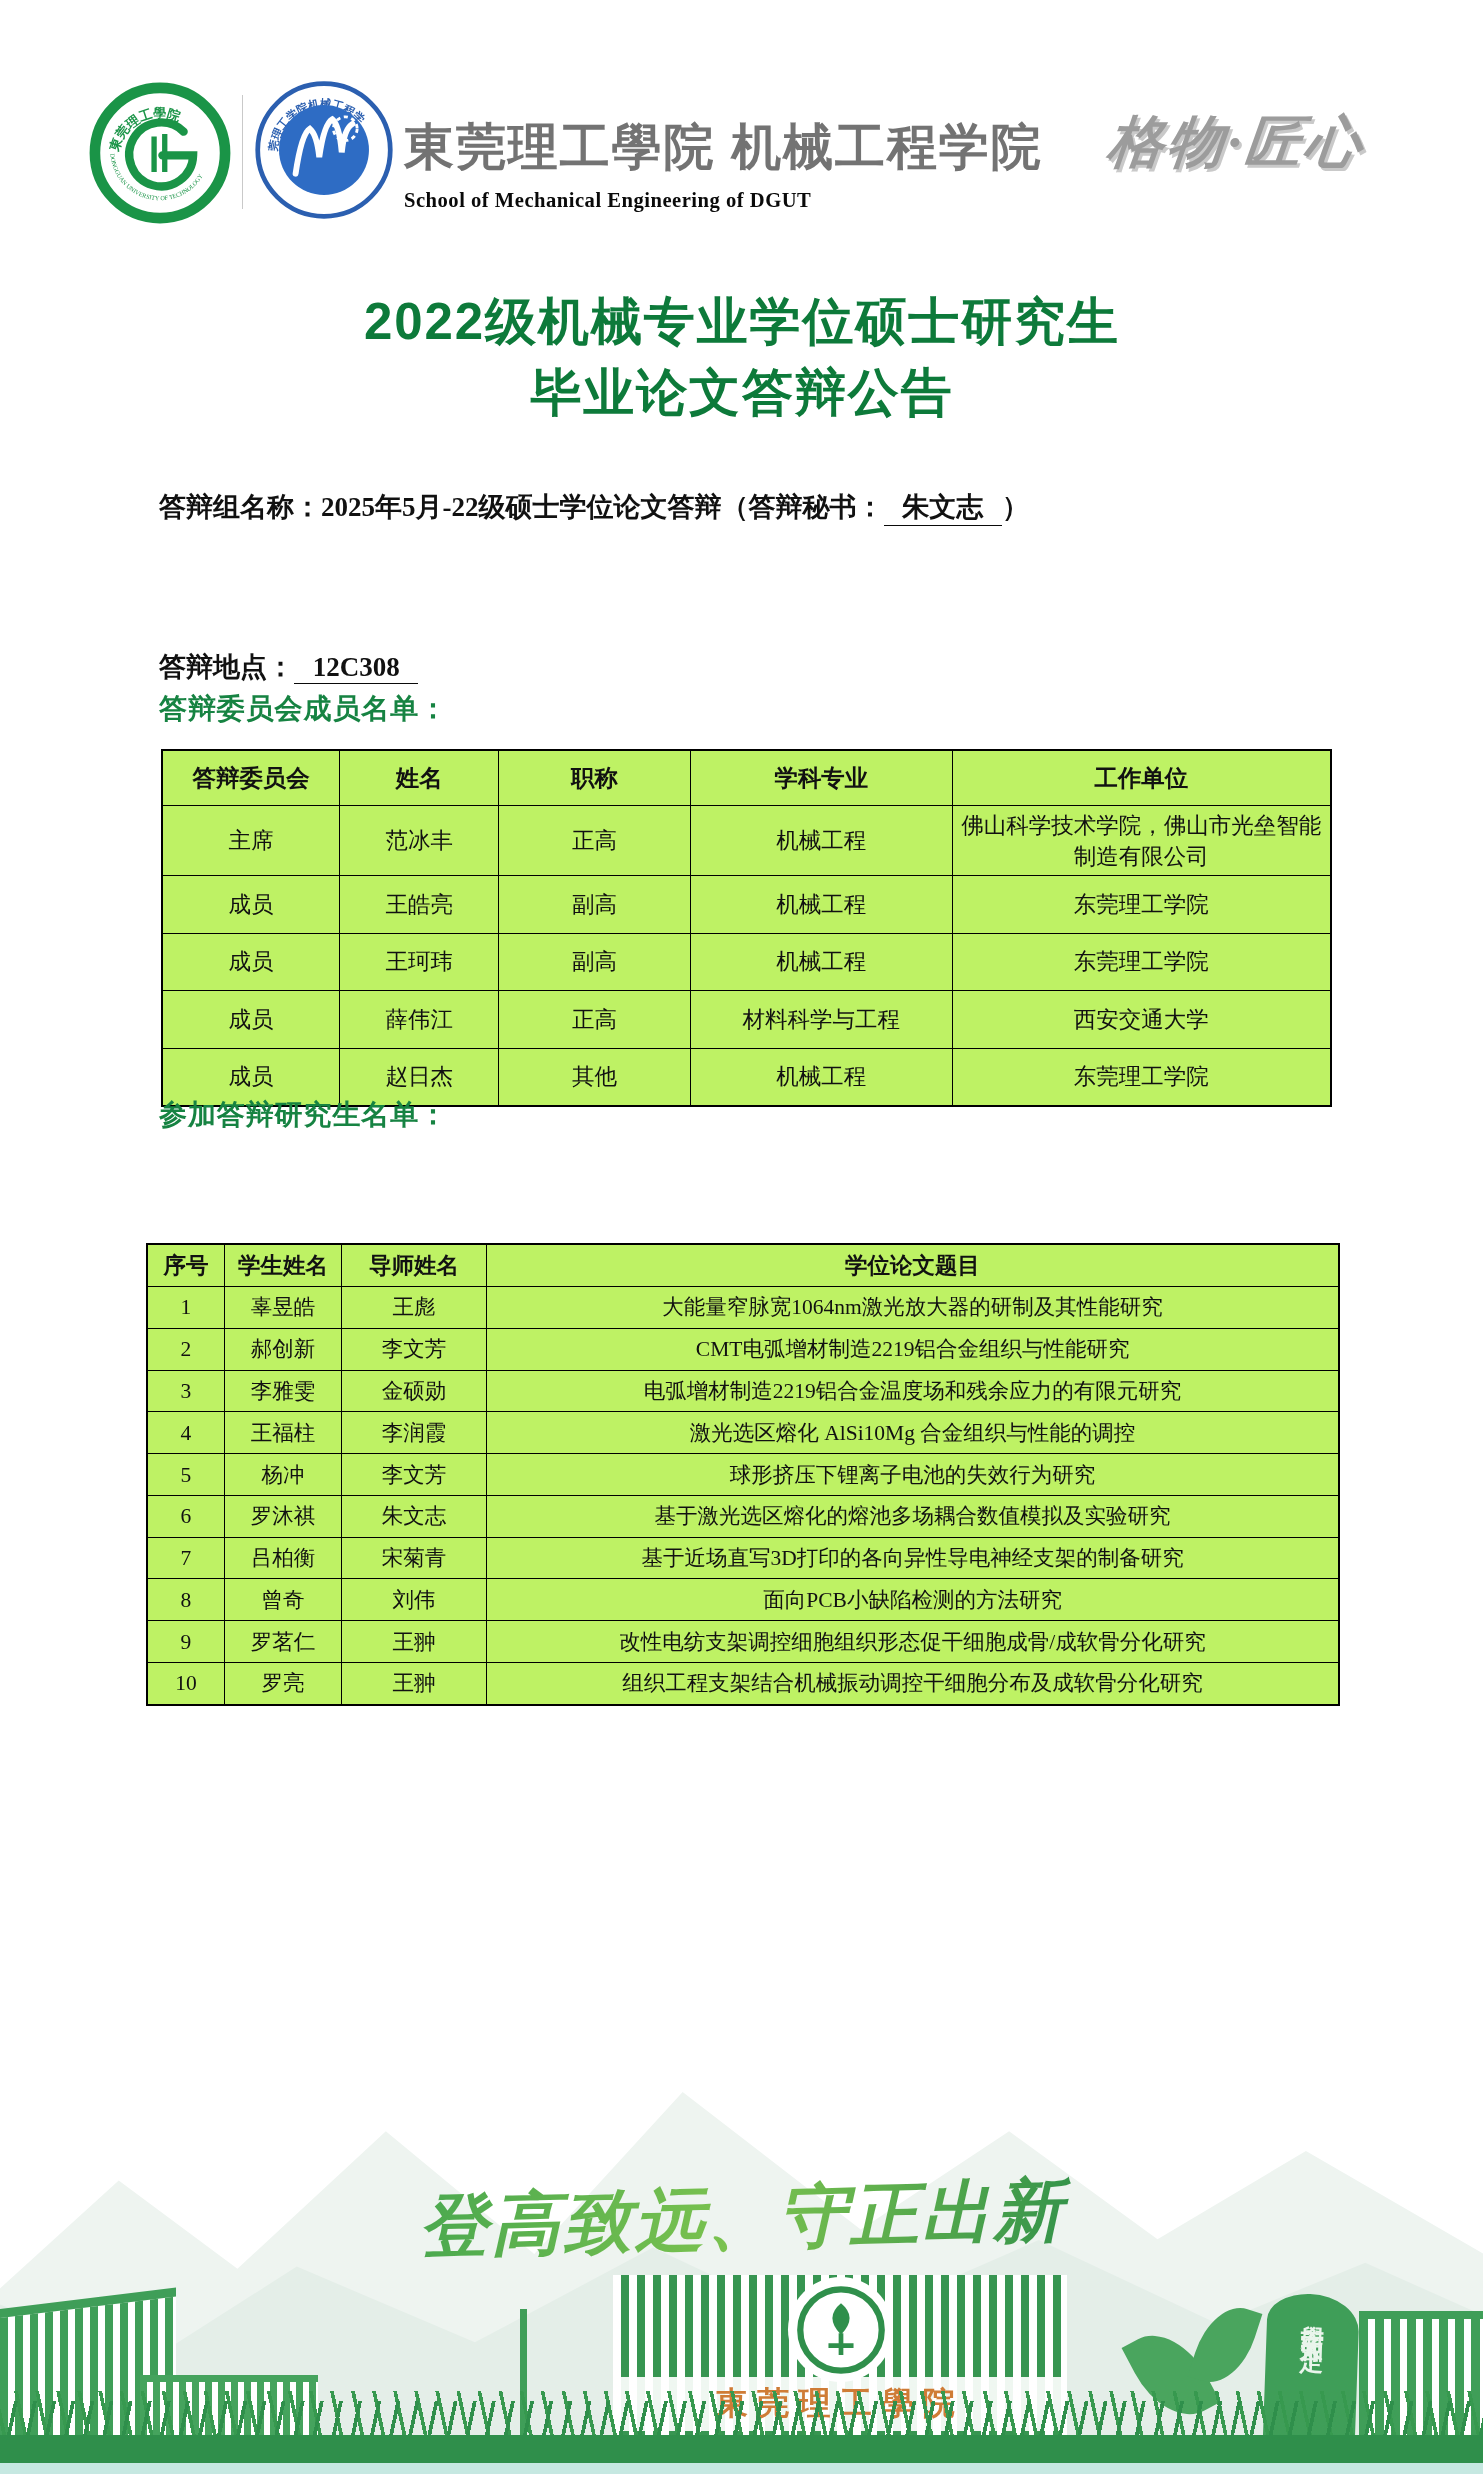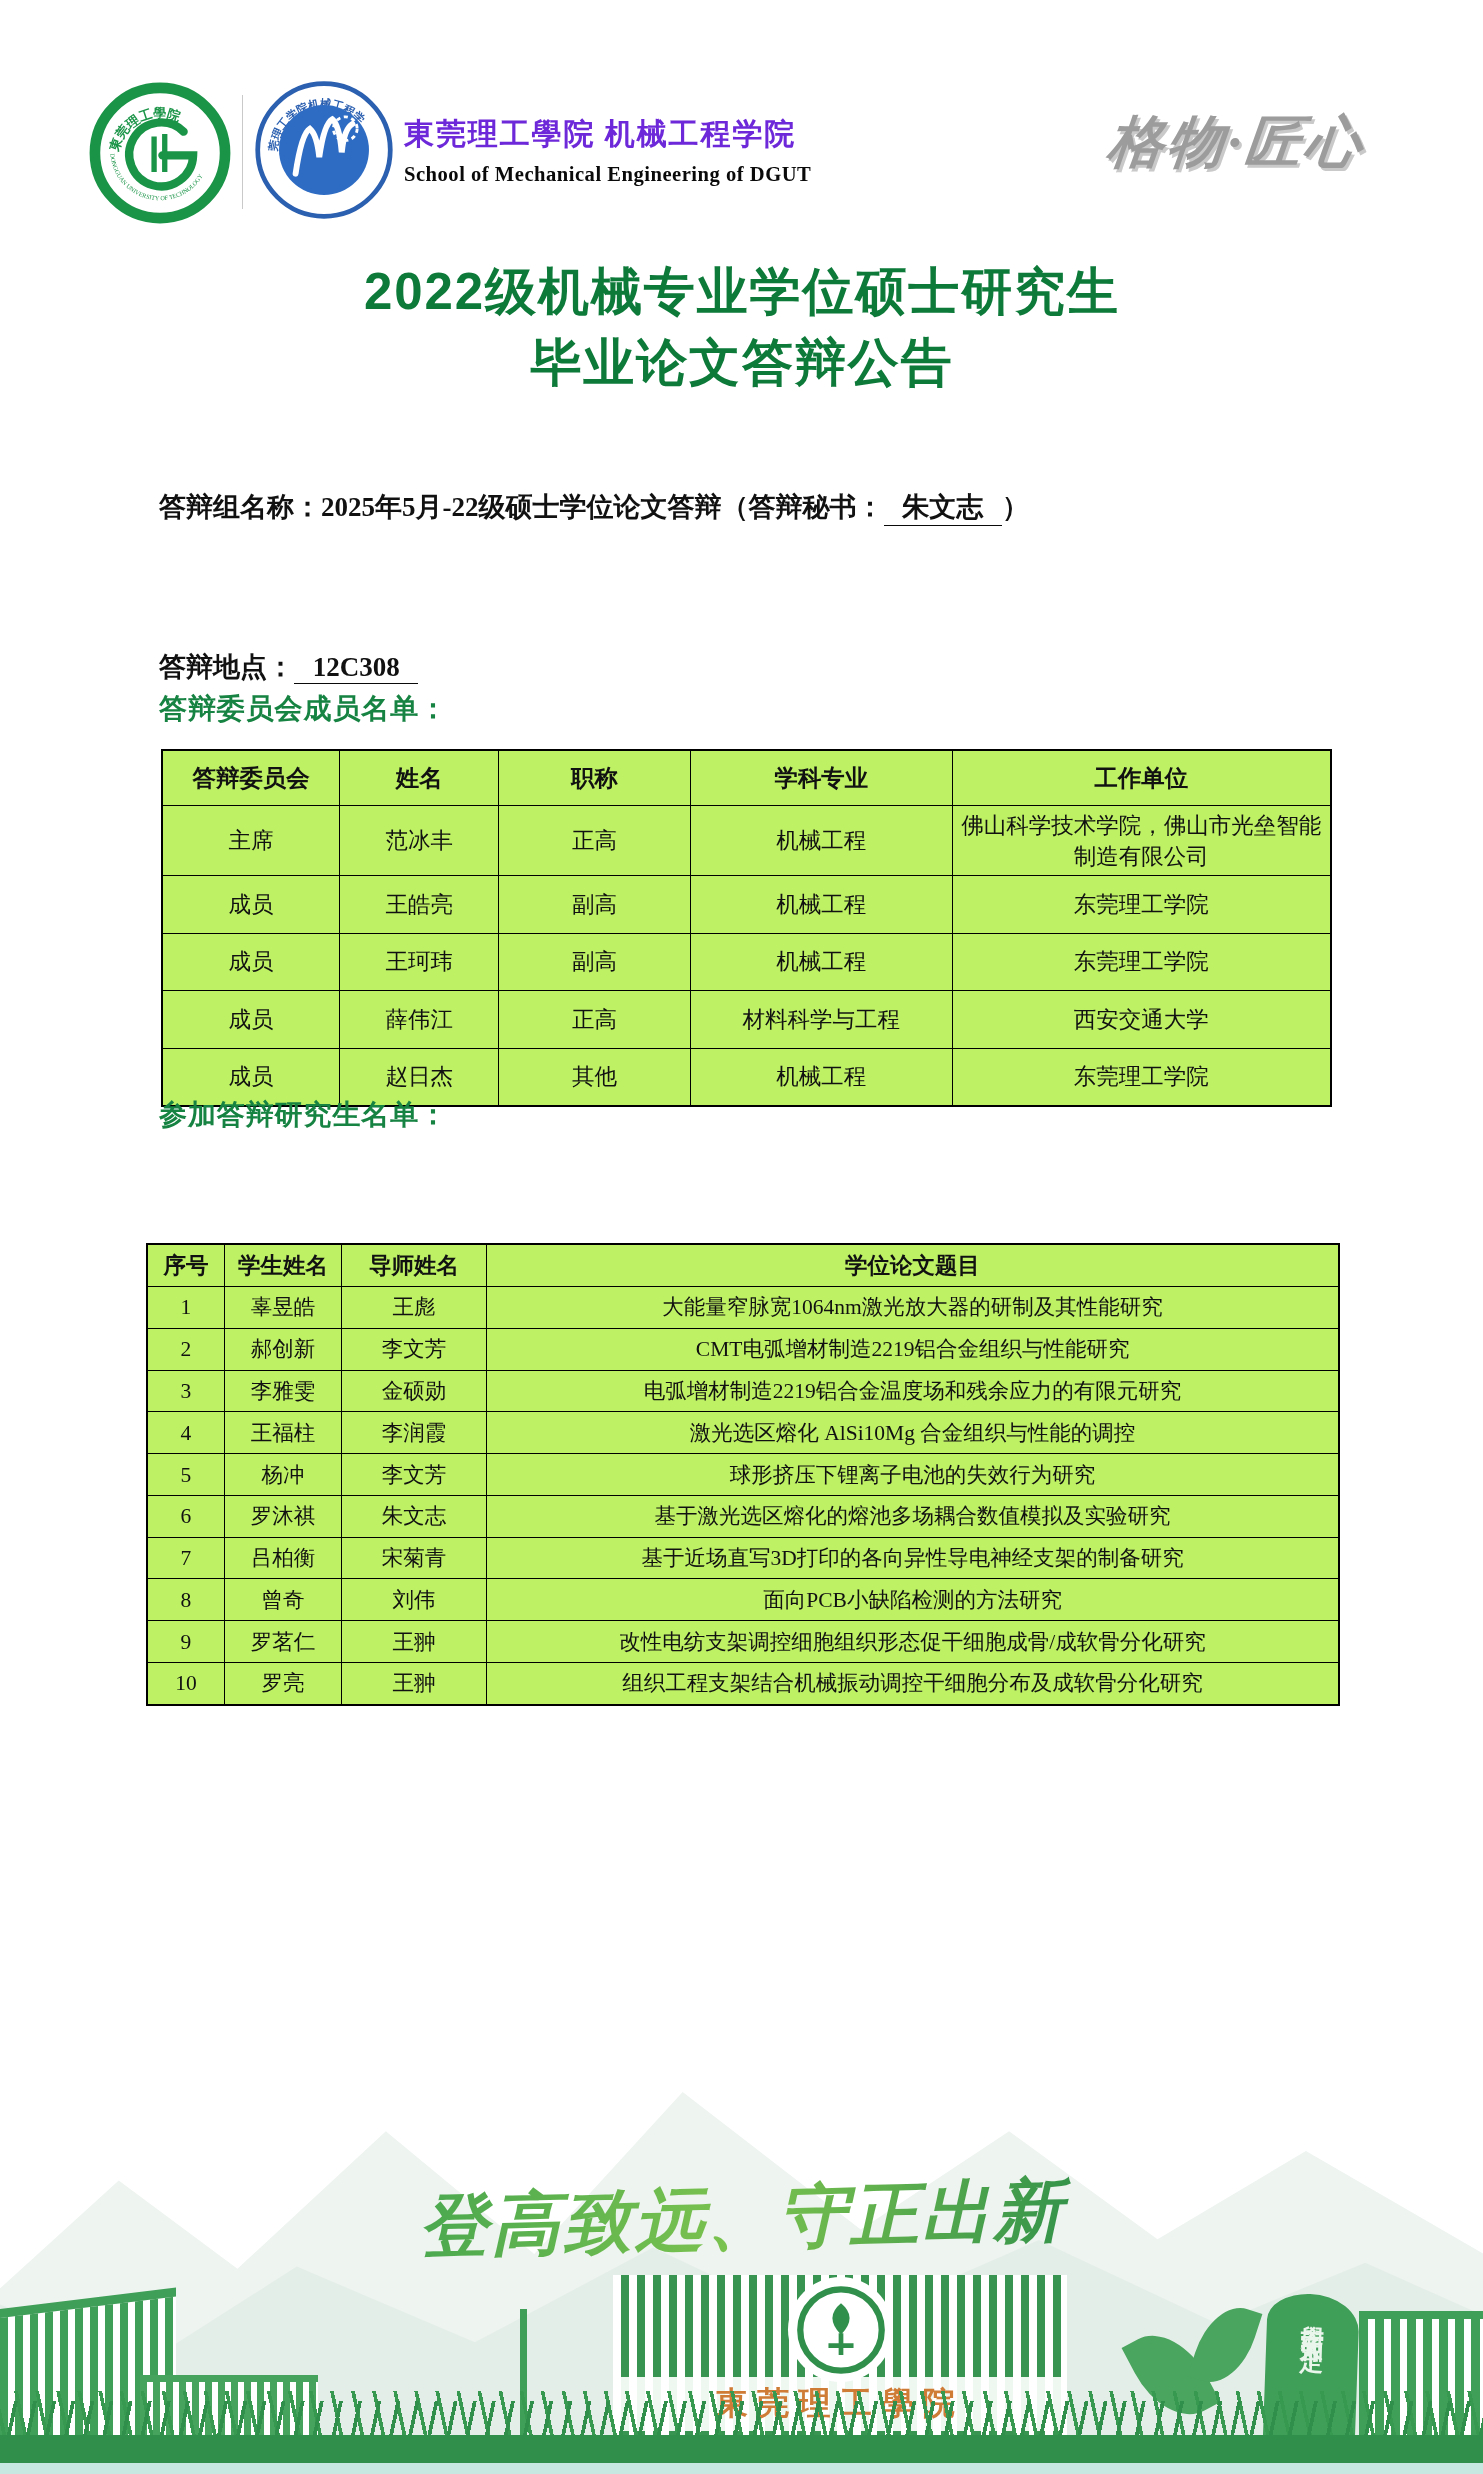--- a/index.html
+++ b/index.html
@@ -5,29 +5,29 @@
   html,body{margin:0;padding:0;background:#fff;}
   .page{position:relative;width:1484px;height:2475px;background:#ffffff;overflow:hidden;
         font-family:"Liberation Serif","DejaVu Serif",serif;color:#111;}
 
   
   .logo{position:absolute;}
   .logo-green{left:89px;top:82px;width:142px;height:142px;}
   .logo-divider{position:absolute;left:242px;top:95px;width:0.9px;height:114px;background:#c9c9c9;}
   .logo-blue{left:253px;top:79px;width:142px;height:142px;}
   .header-text{position:absolute;left:404px;top:114px;}
-  .uni-name{font-size:30px;font-weight:bold;letter-spacing:1.9px;color:#6d28d9;
-            font-family:Liberation Serif, serif;}
+  .uni-name{font-size:50px;font-weight:bold;letter-spacing:1.9px;color:#737373;
+            font-family:Liberation Sans, sans-serif;}
   .uni-sub{margin-top:7.5px;font-size:20.6px;font-weight:bold;letter-spacing:0.5px;color:#0a0a0a;}
   .motto{position:absolute;right:120px;top:105px;font-size:56px;font-weight:900;font-style:italic;
          color:#9c9c9c;text-shadow:2.8px 2.8px 0 #c9c9c9;transform:skewX(-6deg);
          letter-spacing:3.7px;font-family:"Liberation Serif","DejaVu Serif",serif;}
 
   
-  .title{position:absolute;left:0;top:256px;width:100%;text-align:center;margin:0;
+  .title{position:absolute;left:0;top:286px;width:100%;text-align:center;margin:0;
          font-family:"Liberation Sans","DejaVu Sans",sans-serif;
          font-size:51px;line-height:71px;font-weight:900;color:#0d7a3a;letter-spacing:1.9px;}
 
   
   .info-line{position:absolute;left:159px;font-size:27px;font-weight:bold;white-space:nowrap;}
   .fill{border-bottom:1.9px solid #0a0a0a;padding:0 18.7px;display:inline-block;text-align:center;}
   .fill.narrow{padding:0 12px;}
   .unit{margin:0 5.6px;}
 
   .subhead{position:absolute;left:159px;font-size:28px;font-weight:bold;color:#168342;letter-spacing:0.9px;}

